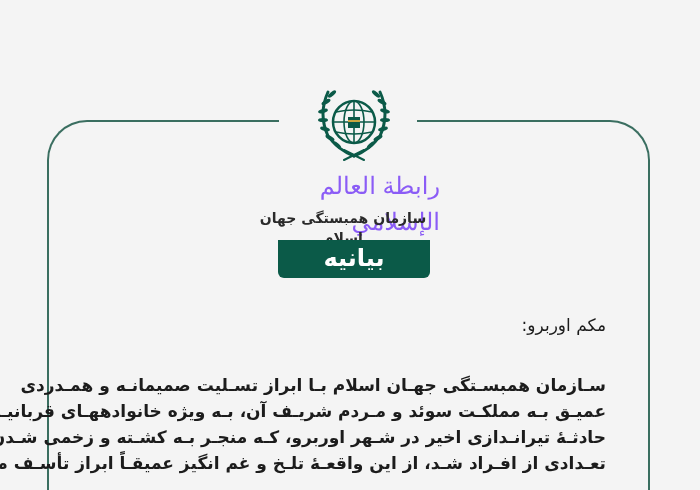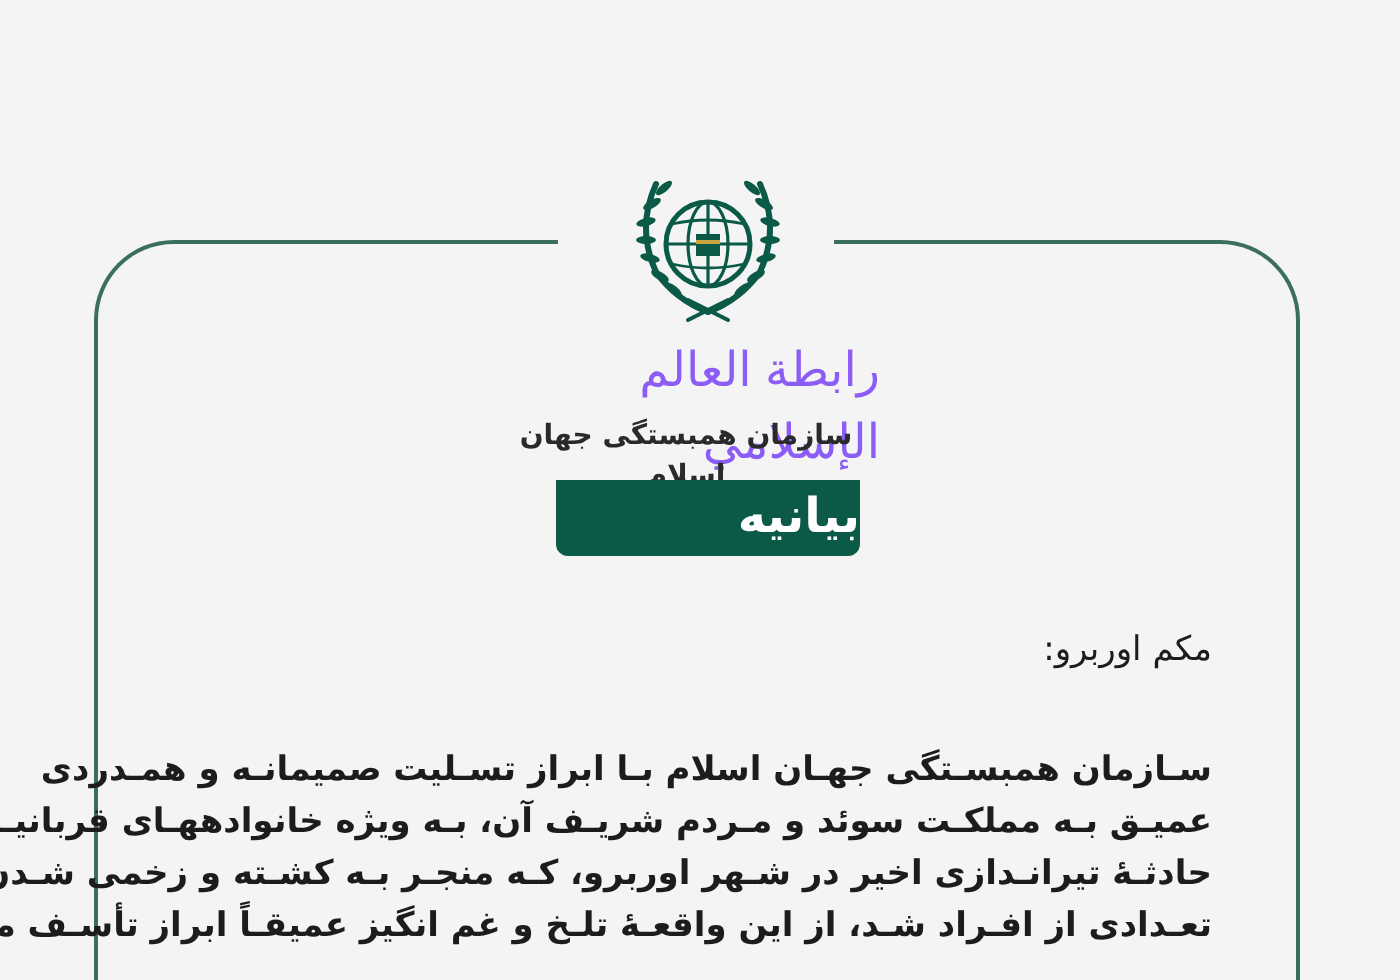--- a/index.html
+++ b/index.html
@@ -39,21 +39,21 @@
     .subtitle {
       position: absolute; left: 258px; top: 208px; width: 170px;
       text-align: center; direction: rtl;
       font-size: 14px; font-weight: bold; color: #2a2a2a; line-height: 20px;
     }
     .banner {
       position: absolute; left: 278px; top: 240px;
       width: 152px; height: 38px;
       background: #0b5a48;
       border-bottom-left-radius: 6px; border-bottom-right-radius: 6px;
-      color: #ffffff; 
+      color: #ffffff; text-align: center;
       font-size: 24px; font-weight: bold; line-height: 36px;
       direction: rtl;
     }
     .salutation {
       position: absolute; right: 94px; top: 312px;
       direction: rtl; font-size: 17px; color: #1c1c1c; line-height: 26px;
     }
     .body-text {
       position: absolute; left: 96px; width: 510px; top: 372px;
       direction: rtl; text-align: justify; text-align-last: justify;

